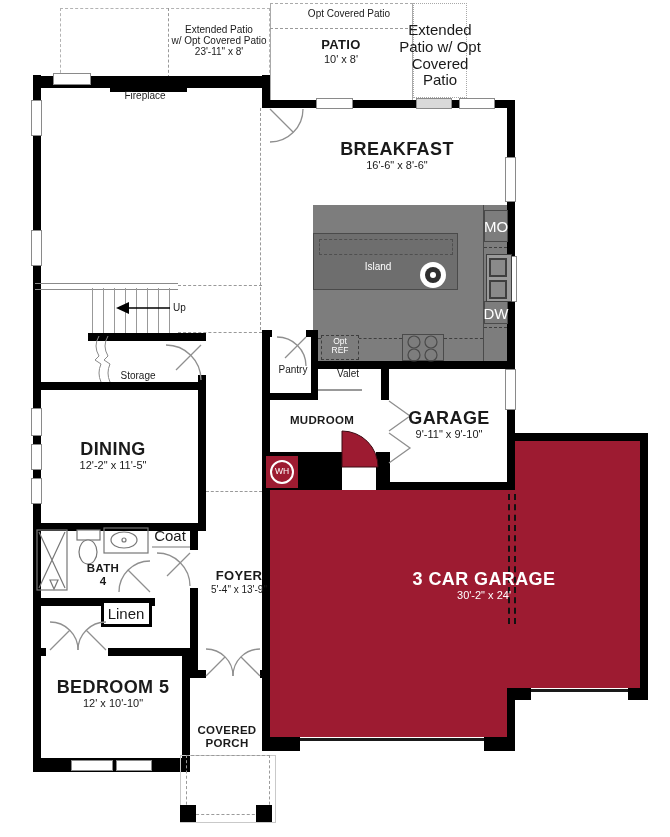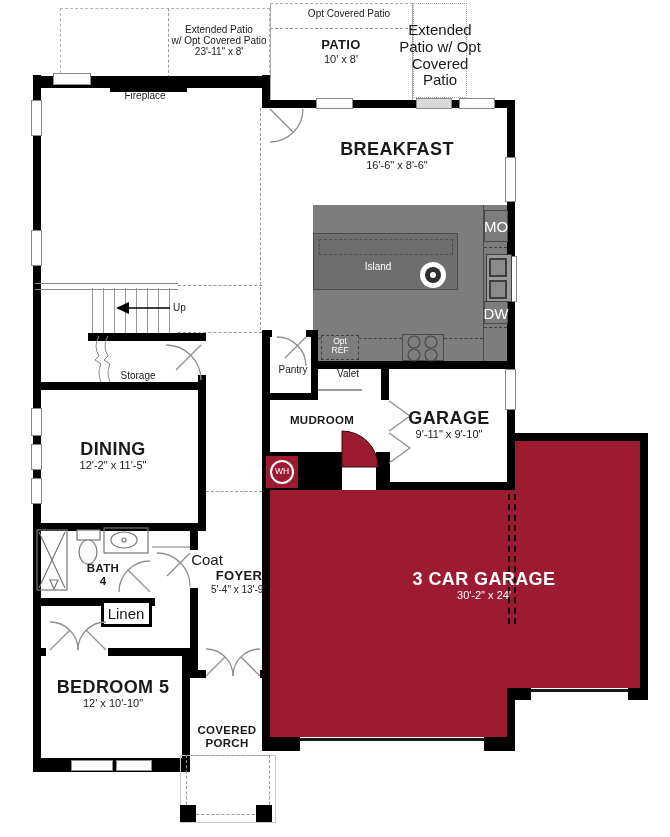--- a/index.html
+++ b/index.html
@@ -246,21 +246,21 @@
     <div class="dims">9'-11" x 9'-10"</div>
   </div>
   <div class="lbl c" style="left:113px;top:439px;">
     <div class="big">DINING</div>
     <div class="dims">12'-2" x 11'-5"</div>
   </div>
   <div class="lbl c" style="left:103px;top:562px;">
     <div class="med">BATH</div>
     <div class="med">4</div>
   </div>
-  <div class="lbl c tiny" style="left:170px;top:552px;margin-left:37px;">Coat</div>
+  <div class="lbl c tiny" style="left:170px;top:528px;">Coat</div>
   <div class="lbl c tiny" style="left:126px;top:606px;">Linen</div>
   <div class="lbl c" style="left:239px;top:569px;">
     <div class="big2">FOYER</div>
     <div style="font-size:10px;">5'-4" x 13'-9"</div>
   </div>
   <div class="lbl c micro white" style="left:282px;top:467px;">WH</div>
   <div class="lbl c white" style="left:453px;top:569px;margin-left:31px;">
     <div class="big">3 CAR GARAGE</div>
     <div class="dims">30'-2" x 24'</div>
   </div>

